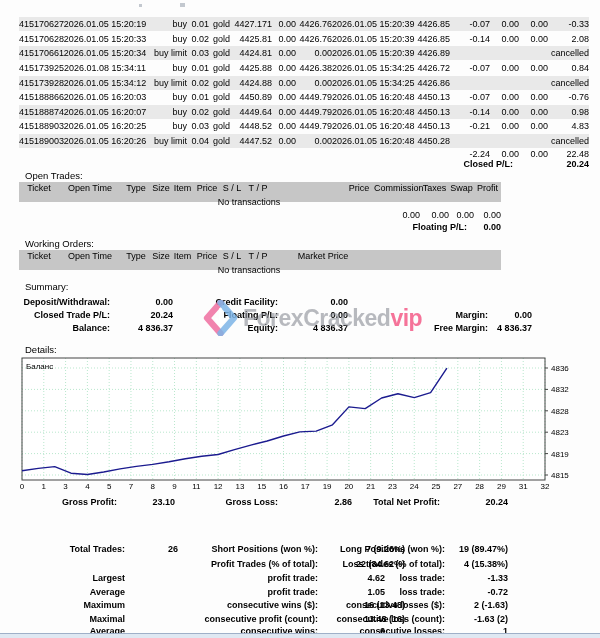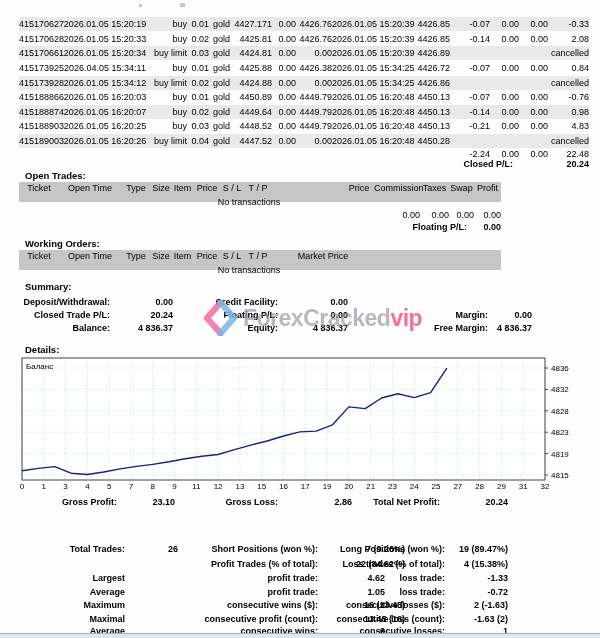--- a/index.html
+++ b/index.html
@@ -7,21 +7,21 @@
   .speck{position:absolute;background:#aab0ba;opacity:.7;}
   
   .ct-row{position:absolute;left:19px;width:570px;display:grid;grid-template-columns:42px 88px 38px 22px 25px 38px 24px 36px 82px 36px 40px 29px 29px 41px;height:14px;line-height:14px;font-size:9px;white-space:nowrap;}
   .ct-row.alt{background:#e9e9e9;}
   .ct-row>:nth-child(1),.ct-row>:nth-child(2),.ct-row>:nth-child(5),.ct-row>:nth-child(9){text-align:center;}
   .ct-row>:nth-child(3),.ct-row>:nth-child(4),.ct-row>:nth-child(6),.ct-row>:nth-child(7),.ct-row>:nth-child(8),.ct-row>:nth-child(10),.ct-row>:nth-child(11),.ct-row>:nth-child(12),.ct-row>:nth-child(13),.ct-row>:nth-child(14){text-align:right;}
   .ct-tot{position:absolute;left:19px;width:570px;display:grid;grid-template-columns:42px 88px 38px 22px 25px 38px 24px 36px 82px 36px 40px 29px 29px 41px;height:13px;line-height:13px;font-size:9px;}
   .ct-tot span{text-align:right;}
   .pl-line{position:absolute;left:0;width:600px;height:13px;font-size:9px;font-weight:bold;}
   .pl-line span{position:absolute;white-space:nowrap;}
-  .sec-label{position:absolute;left:25px;font-size:9.5px;font-weight:bold;white-space:nowrap;}
+  .sec-label{position:absolute;left:25px;font-size:9.5px;font-weight:normal;white-space:nowrap;}
   
   .ot-row{position:absolute;left:19px;width:482px;display:grid;grid-template-columns:40px 62px 30px 20px 23px 26px 24px 28px 72px 30px 46px 29px 25px 27px;height:20px;line-height:13px;font-size:9px;white-space:nowrap;}
   .ot-head{background:#c6c6c6;}
   .ot-head span{text-align:center;}
   .ot-tot span{text-align:right;}
   .no-trans{position:absolute;left:19px;width:460px;text-align:center;font-size:9px;height:12px;line-height:12px;}
   
   .sum-row{position:absolute;left:0;width:600px;height:12px;font-size:9px;font-weight:bold;}
   .sum-row span{position:absolute;top:0;white-space:nowrap;}
   .sA-l{right:490px;}.sA-v{right:427px;}.sB-l{right:322px;text-align:center;}.sB-v{right:252px;}.sC-l{right:112px;}.sC-v{right:68px;}
@@ -88,21 +88,21 @@
       <span>0.00</span>
       <span>2026.01.05 15:20:39</span>
       <span>4426.89</span>
       <span></span>
       <span></span>
       <span></span>
       <span>cancelled</span>
     </div>
   <div class="ct-row" style="top:61px">
       <span>415173925</span>
-      <span>2026.04.05 15:34:11</span>
+      <span>2026.01.08 15:34:11</span>
       <span>buy</span>
       <span>0.01</span>
       <span>gold</span>
       <span>4425.88</span>
       <span>0.00</span>
       <span>4426.38</span>
       <span>2026.01.05 15:34:25</span>
       <span>4426.72</span>
       <span>-0.07</span>
       <span>0.00</span>

